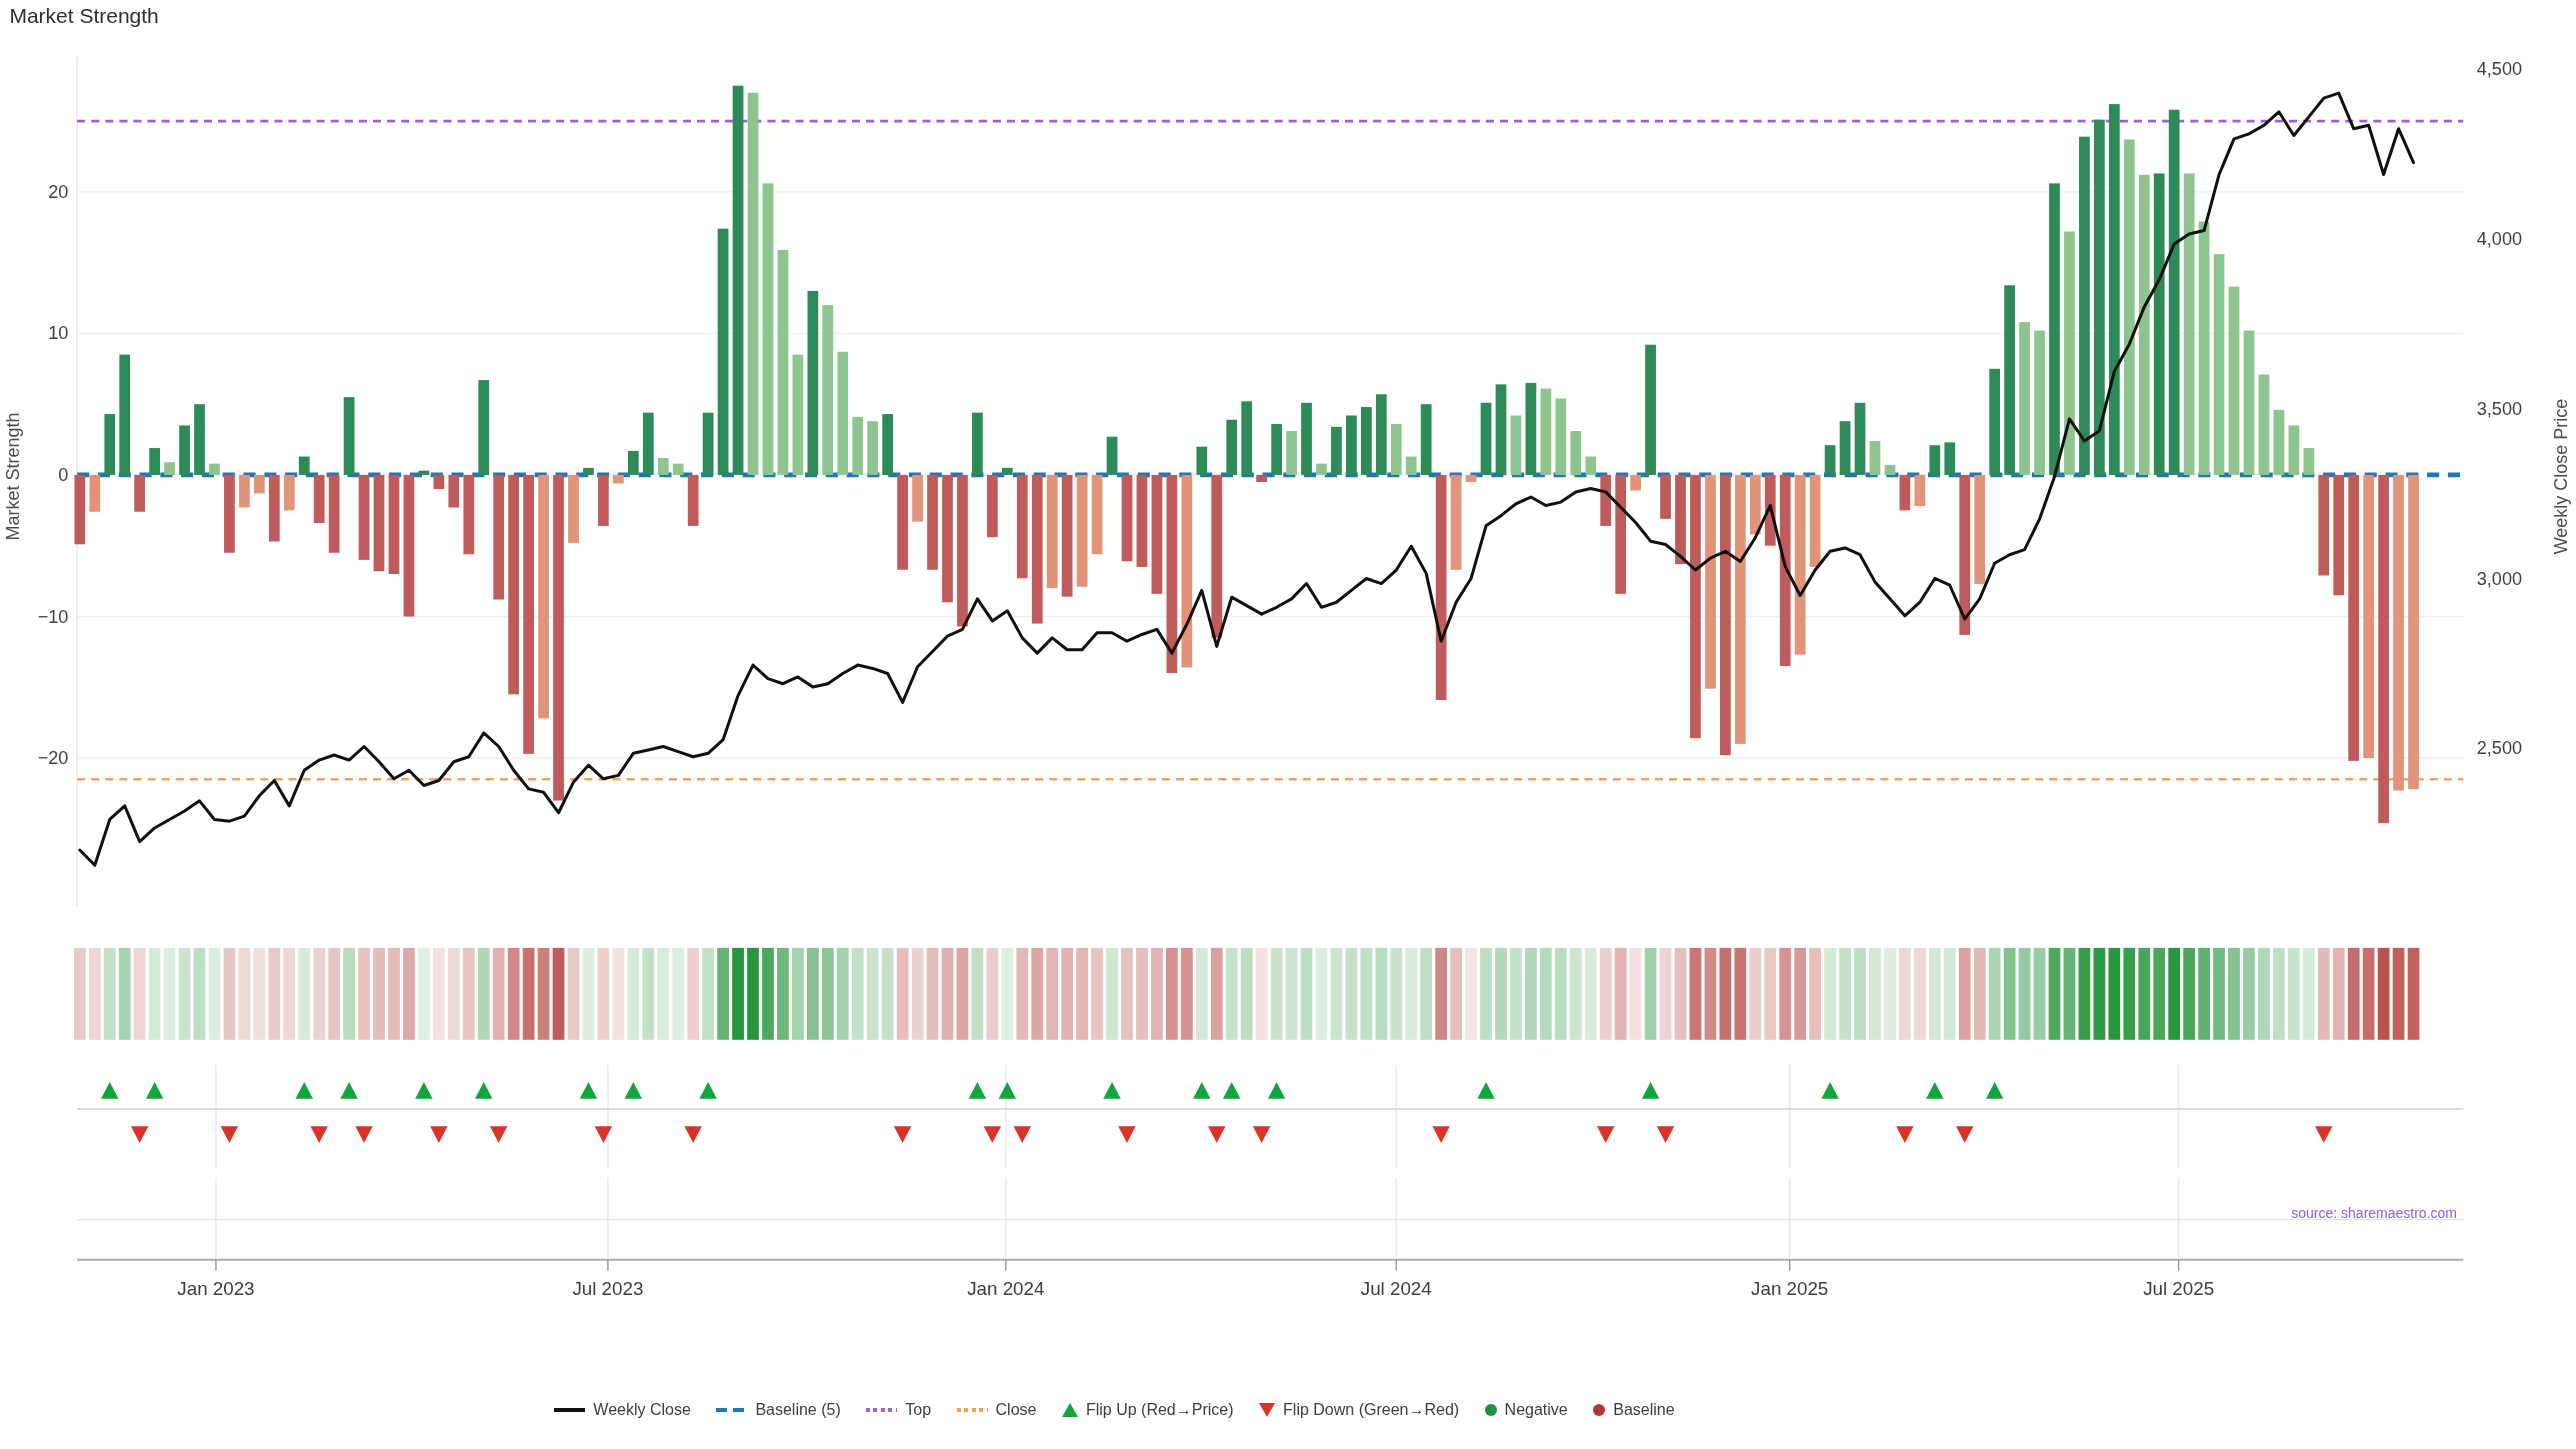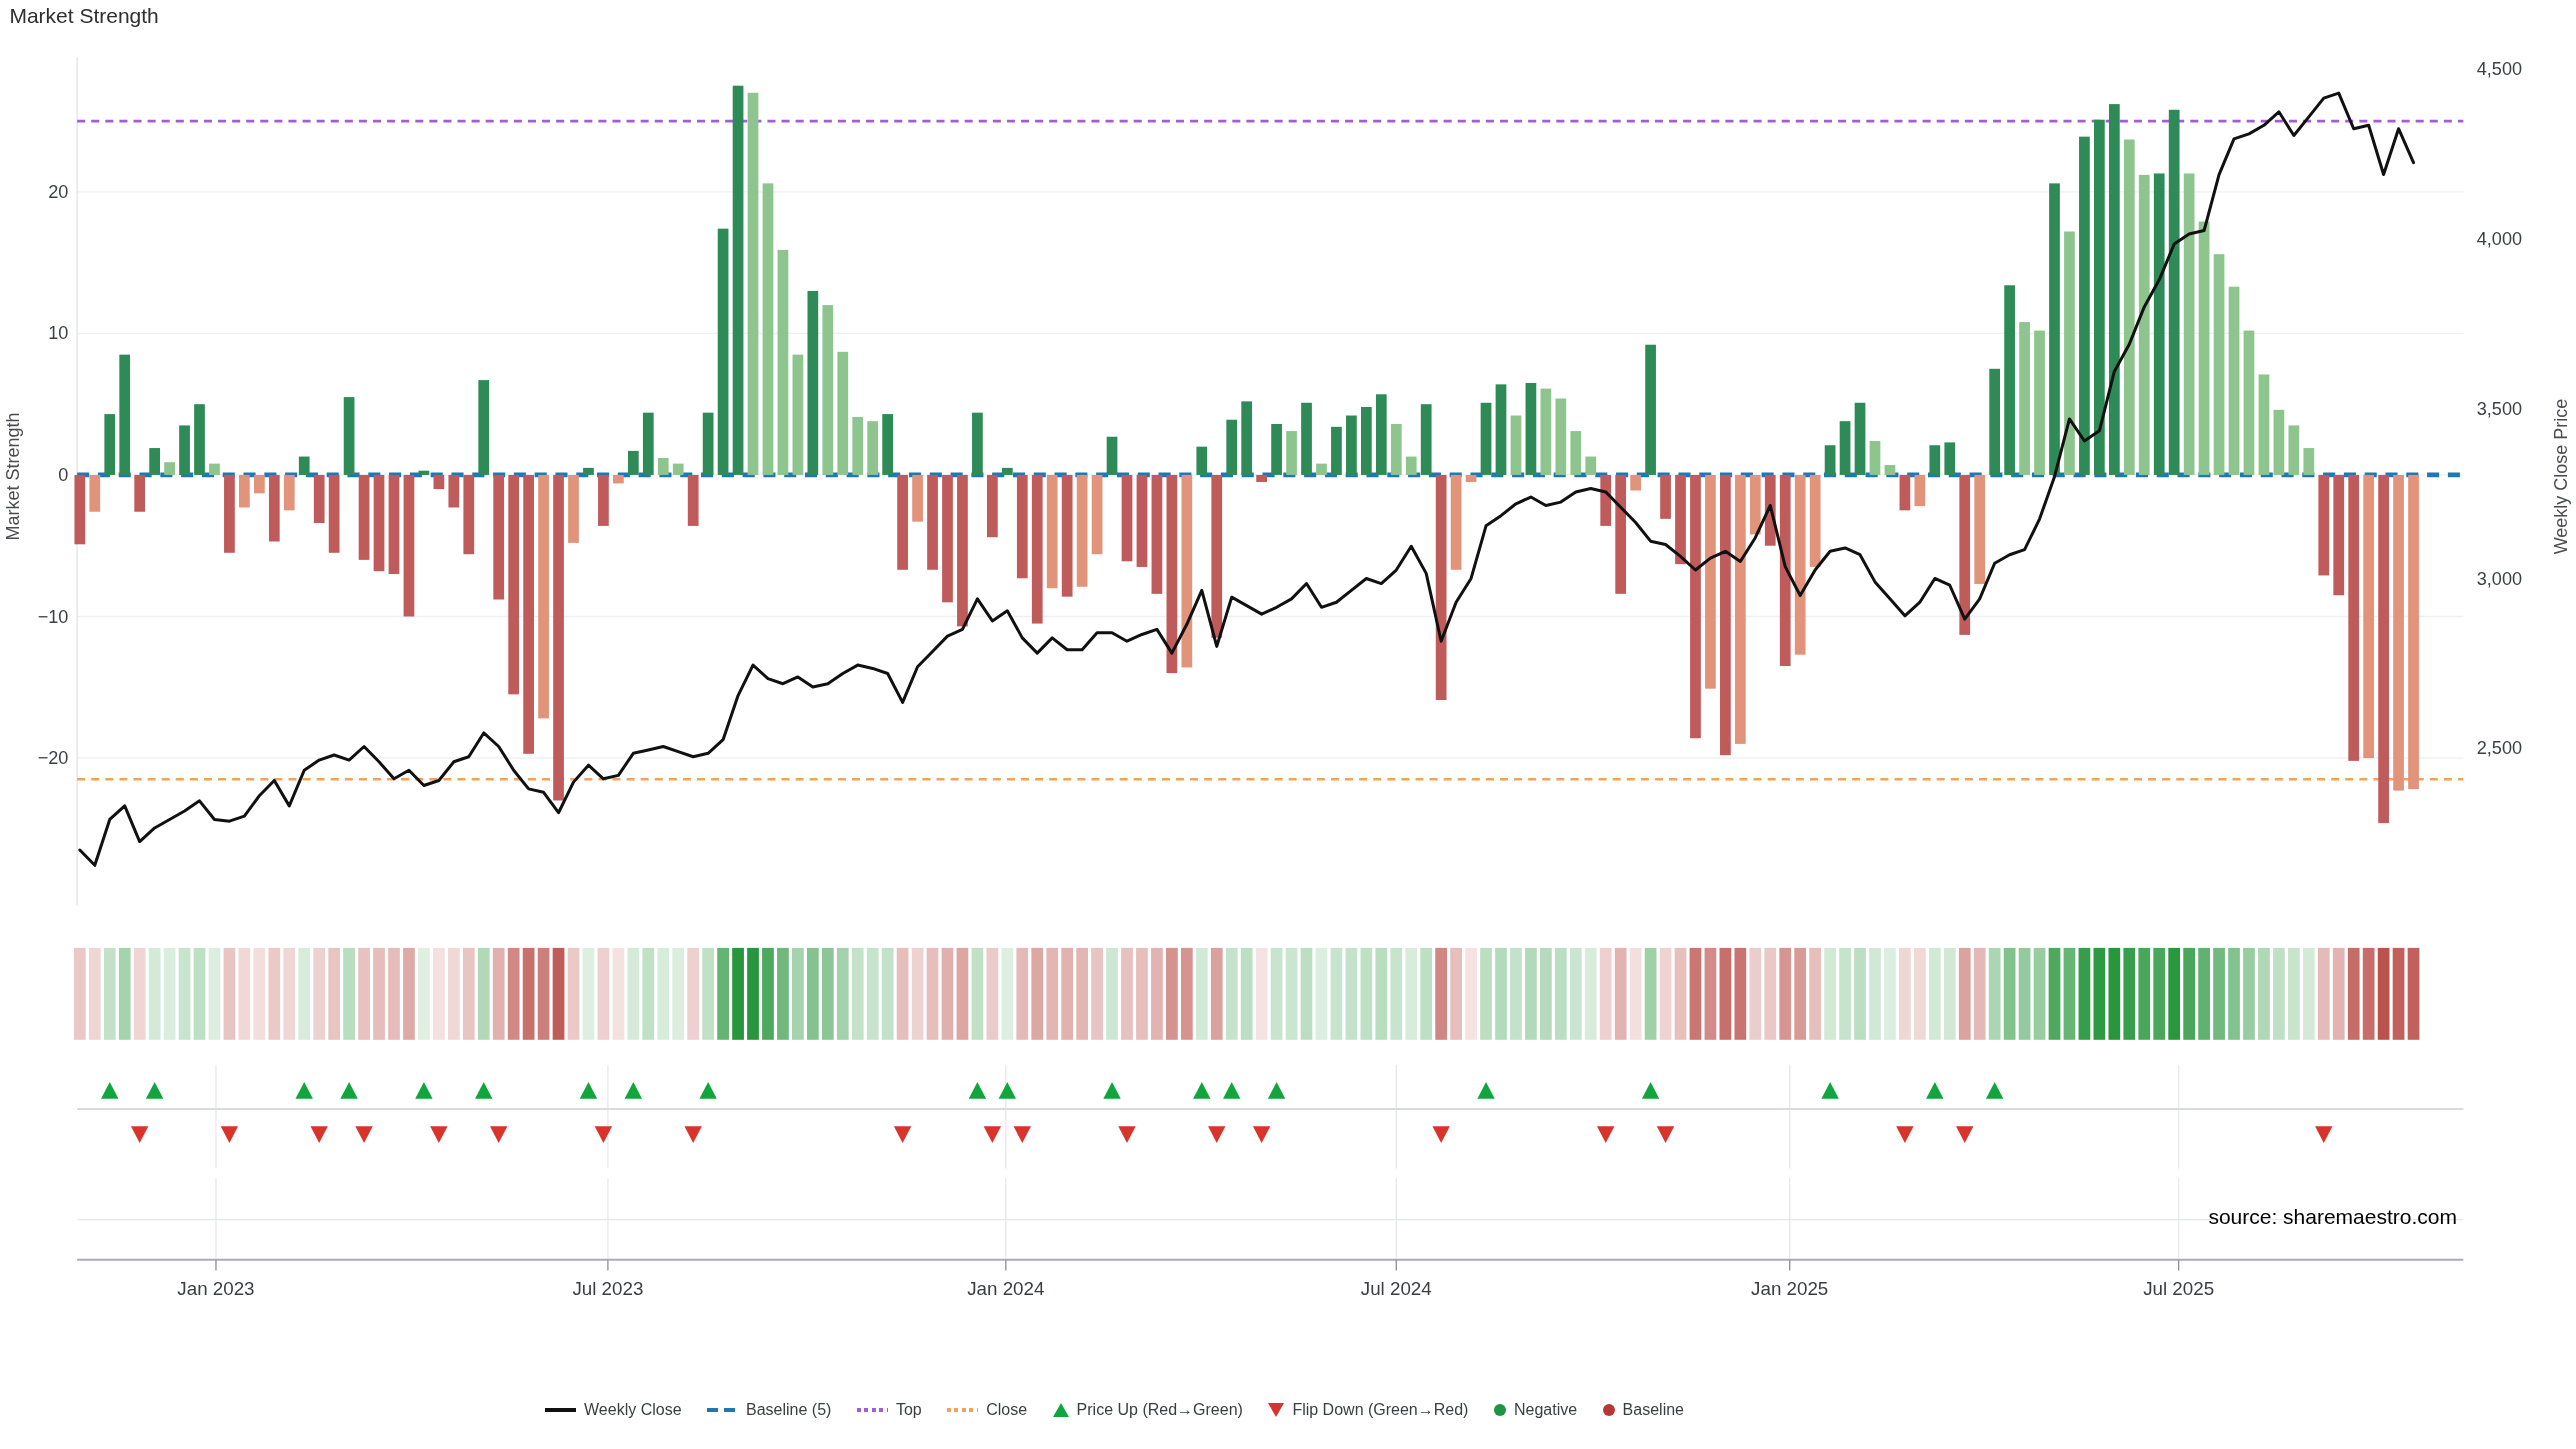--- a/index.html
+++ b/index.html
@@ -2,21 +2,21 @@
 <html style="font-size:10.7px"><head>
 <meta charset="utf-8">
 <style>
   html,body{margin:0;padding:0;background:#ffffff;}
   body{width:2576px;height:1449px;position:relative;font-family:"Liberation Sans",sans-serif;overflow:hidden;}
   .title{position:absolute;left:9.4px;top:4px;font-size:21px;color:#2e2e33;}
   #chart{position:absolute;left:0;top:0;}
   .yaxis-title{position:absolute;font-size:18px;color:#4a4c52;white-space:nowrap;}
   .yaxis-title.left{left:-121px;top:466px;width:268px;text-align:center;transform:rotate(-90deg);}
   .yaxis-title.right{left:2427px;top:466px;width:268px;text-align:center;transform:rotate(-90deg);}
-  .source{position:absolute;right:119px;top:1205px;font-size:21px;color:#000000;}
+  .source{position:absolute;right:119px;top:1205px;font-size:14px;color:#8b5cf6;}
   .legend{position:absolute;left:0;top:1401px;width:2229px;display:flex;justify-content:center;align-items:center;gap:25.5px;font-size:16px;color:#3a3d42;}
   .legend-item{display:flex;align-items:center;gap:8px;cursor:pointer;}
   .sw{display:inline-block;}
   .sw-line{width:31px;height:3.4px;background:#111;}
   .sw-dash{width:31px;height:3.4px;background:repeating-linear-gradient(90deg,#1f77b4 0 10.7px,transparent 10.7px 17.4px);}
   .sw-dots-top{width:31px;height:3.4px;background:repeating-linear-gradient(90deg,#a05fd6 0 4px,transparent 4px 7.4px);}
   .sw-dots-bottom{width:31px;height:3.4px;background:repeating-linear-gradient(90deg,#f4a259 0 4px,transparent 4px 7.4px);}
   .sw-tri-up{width:0;height:0;border-left:8.7px solid transparent;border-right:8.7px solid transparent;border-bottom:14.8px solid #11a63d;}
   .sw-tri-down{width:0;height:0;border-left:8.7px solid transparent;border-right:8.7px solid transparent;border-top:14.8px solid #d8342c;}
   .sw-circle-pos{width:12px;height:12px;border-radius:50%;background:#1d9440;}
@@ -449,21 +449,21 @@
     <div class="legend-item">
       <span class="sw sw-dots-top"></span>
       <span>Top</span>
     </div>
     <div class="legend-item">
       <span class="sw sw-dots-bottom"></span>
       <span>Close</span>
     </div>
     <div class="legend-item">
       <span class="sw sw-tri-up"></span>
-      <span>Price Up (Red→Green)</span>
+      <span>Flip Up (Red→Price)</span>
     </div>
     <div class="legend-item">
       <span class="sw sw-tri-down"></span>
       <span>Flip Down (Green→Red)</span>
     </div>
     <div class="legend-item">
       <span class="sw sw-circle-pos"></span>
       <span>Negative</span>
     </div>
     <div class="legend-item">

